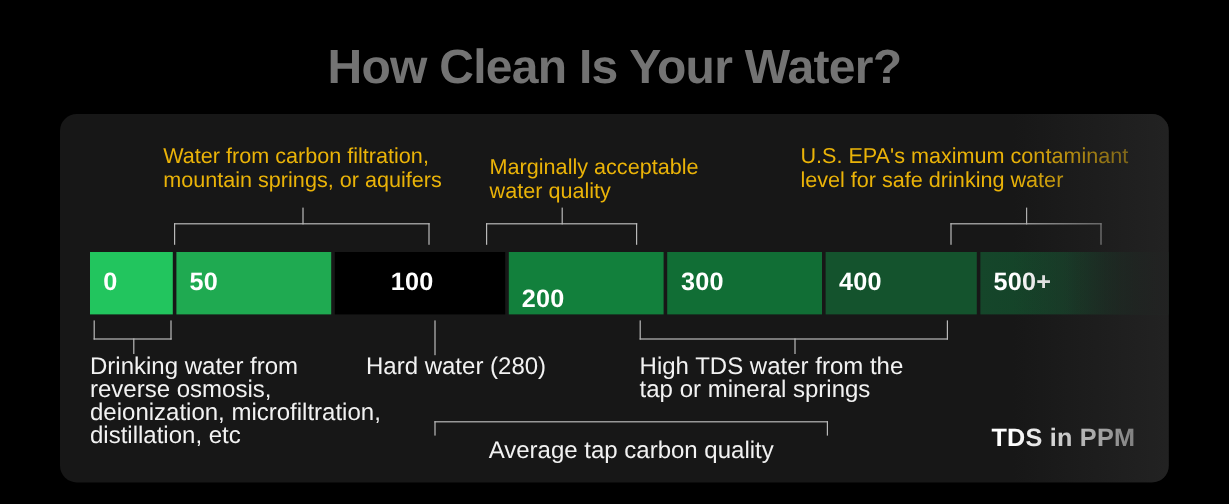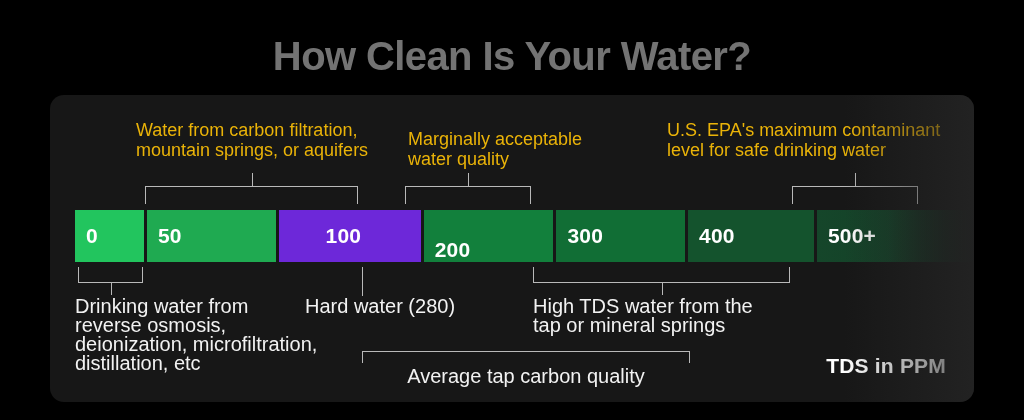--- a/index.html
+++ b/index.html
@@ -146,21 +146,21 @@
       <div class="stem"></div>
     </div>
 
     <div id="scalebar">
       <div class="seg" style="width:70px;  background:#22c55e;">
         <span>0</span>
       </div>
       <div class="seg" style="width:131px; background:#1faa51;">
         <span>50</span>
       </div>
-      <div class="seg" style="width:144px; background:#6d28d9;padding-left:47px;">
+      <div class="seg" style="width:144px; background:#000000;padding-left:47px;">
         <span>100</span>
       </div>
       <div class="seg" style="width:132px; background:#12803c;align-items:flex-end;">
         <span>200</span>
       </div>
       <div class="seg" style="width:131px; background:#116e35;">
         <span>300</span>
       </div>
       <div class="seg" style="width:128px; background:#14532d;">
         <span>400</span>

